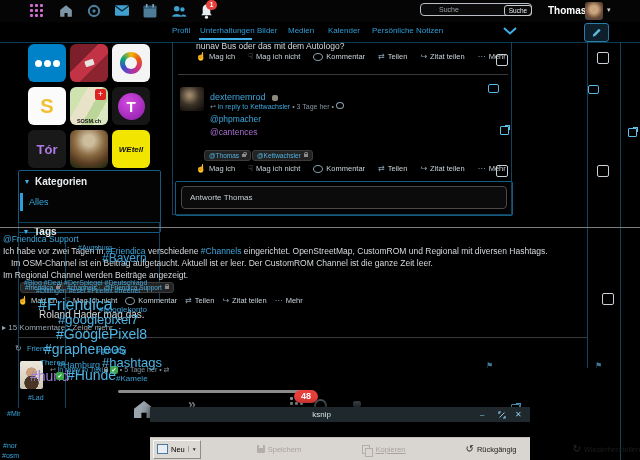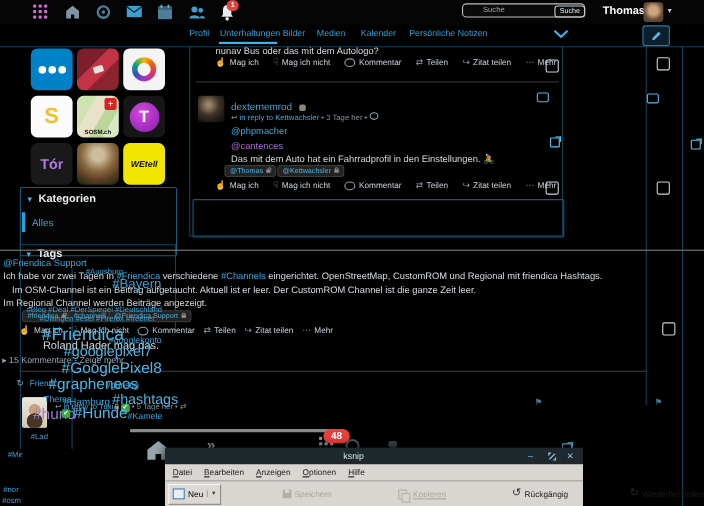--- a/index.html
+++ b/index.html
@@ -291,21 +291,20 @@
   <span class="avatar1"></span>
   <span class="abs link nowrap" style="left:210px;top:92px;font-size:9px;">dexternemrod</span>
   <span class="abs botblob" style="left:272px;top:95px;"></span>
   <div class="abs meta nowrap" style="left:210px;top:102px;">
     <span class="ic">↩ </span><span class="link">in reply to</span> <span class="link">Kettwachsler</span> • <span>3 Tage her</span> • <span class="bub" style="width:6px;height:5px;"></span>
   </div>
   <span class="abs bubb" style="left:488px;top:84px;"></span>
   <span class="abs ext" style="left:500px;top:83px;"></span>
   <span class="abs link" style="left:210px;top:114px;font-size:8.5px;">@phpmacher</span>
   <span class="abs plink" style="left:210px;top:127px;font-size:8.5px;">@cantences</span>
-  <span class="abs ptext nowrap" style="left:210px;top:139px;">Das mit dem Auto hat ein Fahrradprofil in den Einstellungen. 🚴</span>
   <span class="abs pill" style="left:204px;top:150px;">
       <span>@Thomas</span>
       <span class="lock"></span>
     </span>
   <span class="abs pill" style="left:252px;top:150px;">
       <span>@Kettwachsler</span>
       <span class="lock"></span>
     </span>
   <div class="actrow" style="left:196px;top:164px;">
     <span class="ai">
@@ -330,28 +329,29 @@
       </span>
     <span class="ai">
         <span class="ic">⋯</span>
         <span>Mehr</span>
       </span>
   </div>
   <span class="cbx" style="left:496px;top:165px;"></span>
 
   
   <div class="panel" style="left:175px;top:181px;width:336px;height:33px;background:transparent;"></div>
+  <input class="cmtbox abs" placeholder="Antworte Thomas" style="">
 
   
   <div class="hl" style="left:0;top:227px;width:640px;background:#7d7d7d;"></div>
 
   
   <span class="abs link" style="left:3px;top:234px;font-size:8.5px;">@Friendica Support</span>
   <div class="abs ptext nowrap" style="left:3px;top:246px;">
-    <span>Ich habe vor zwei Tagen in </span><span class="link">#Friendica</span><span> verschiedene </span><span class="link">#Channels</span><span> eingerichtet. OpenStreetMap, CustomROM und Regional mit friendica Hashtags.</span>
+    <span>Ich habe vor zwei Tagen in </span><span class="link">#Friendica</span><span> verschiedene </span><span class="link">#Channels</span><span> eingerichtet. OpenStreetMap, CustomROM und Regional mit diversen Hashtags.</span>
   </div>
   <div class="abs ptext nowrap" style="left:3px;top:258px;margin-left:8px;">Im OSM-Channel ist ein Beitrag aufgetaucht. Aktuell ist er leer. Der CustomROM Channel ist die ganze Zeit leer.</div>
   <div class="abs ptext nowrap" style="left:3px;top:270px;">Im Regional Channel werden Beiträge angezeigt.</div>
   <span class="abs pill" style="left:20px;top:282px;">
       <span>#friendica</span>
       <span class="lock"></span>
     </span>
   <span class="abs pill" style="left:62px;top:282px;">
       <span>#channels</span>
       <span class="lock"></span>
@@ -459,27 +459,20 @@
   <div class="ksnip">
     <div class="kstitle">
       <span class="t">ksnip</span>
       <span class="ksbtn" style="left:330px;">–</span>
       <svg class="ksbtn" style="left:348px;top:4px;" width="8" height="8" viewBox="0 0 8 8">
           <path d="M1 3 V1 H3 M5 7 H7 V5" stroke="#8fc6e6" stroke-width="1.2" fill="none"></path>
           <path d="M1.5 6.5 L6.5 1.5" stroke="#8fc6e6" stroke-width="1"></path>
         </svg>
       <span class="ksbtn" style="left:365px;">✕</span>
     </div>
-    <div class="ksmenu">
-      <span>Datei</span>
-      <span>Bearbeiten</span>
-      <span>Anzeigen</span>
-      <span>Optionen</span>
-      <span>Hilfe</span>
-    </div>
     <div class="kstool">
       <span class="neu">
           <span class="neuic"></span>
           <span style="font-size:7.5px;">Neu</span>
           <span class="dd">▼</span>
         </span>
       <span class="ksb dis">
           <span class="flop"></span>
           <span>Speichern</span>
         </span>

